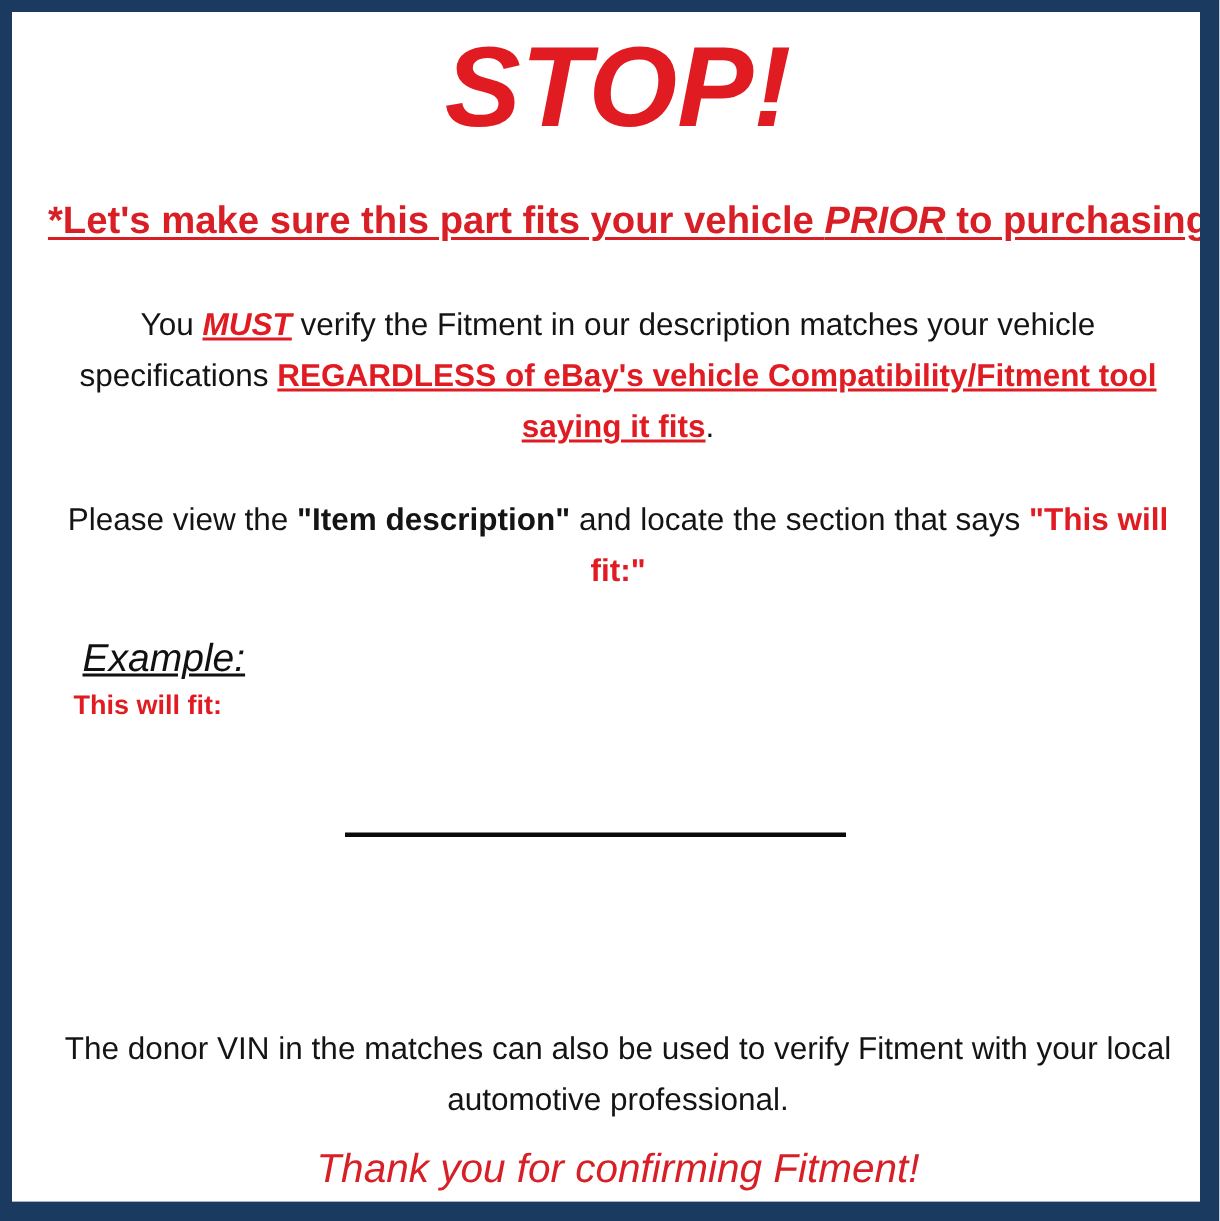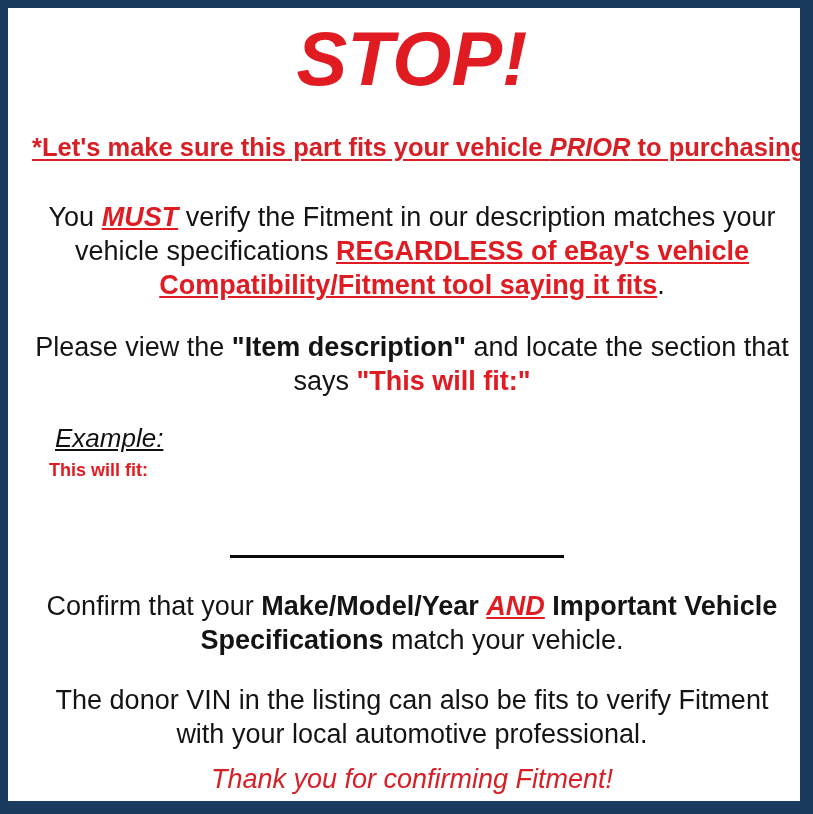--- a/index.html
+++ b/index.html
@@ -65,21 +65,21 @@
   }
   .subhead .ital { font-style: italic; }
 
   
   .para {
     position: absolute;
     left: 22px;
     right: 22px;
     text-align: center;
     color: #141414;
-    font-size: 27px;
+    font-size: 21px;
     line-height: 34px;
   }
 
   .p-must   { top: 192px; }
   .p-view   { top: 322px; }
   .p-confirm{ top: 581px; }
   .p-vin    { top: 675px; }
 
   .b    { font-weight: bold; }
   .red  { color: #e01b22; }
@@ -177,22 +177,19 @@
       <span>Please view the </span><span class="b">"Item description"</span><span> and locate the section that says </span><span class="b red">"This will fit:"</span>
     </div>
 
     <div class="example-label">Example:</div>
 
     <div class="example-fit">This will fit:</div>
 
 
     <div class="divider"></div>
 
-    <div class="para p-confirm">
-      <span>Confirm that your </span><span class="b">Make/Model/Year</span><span> </span><span class="and-word">AND</span><span> </span><span class="b">Important Vehicle Specifications</span><span> match your vehicle.</span>
-    </div>
 
-    <div class="para p-vin">The donor VIN in the listing can also be fits to verify Fitment with your local automotive professional.</div>
+    <div class="para p-vin">The donor VIN in the matches can also be used to verify Fitment with your local automotive professional.</div>
 
     <div class="thanks">Thank you for confirming Fitment!</div>
 
   </div>
 </div>
 
 </body></html>

